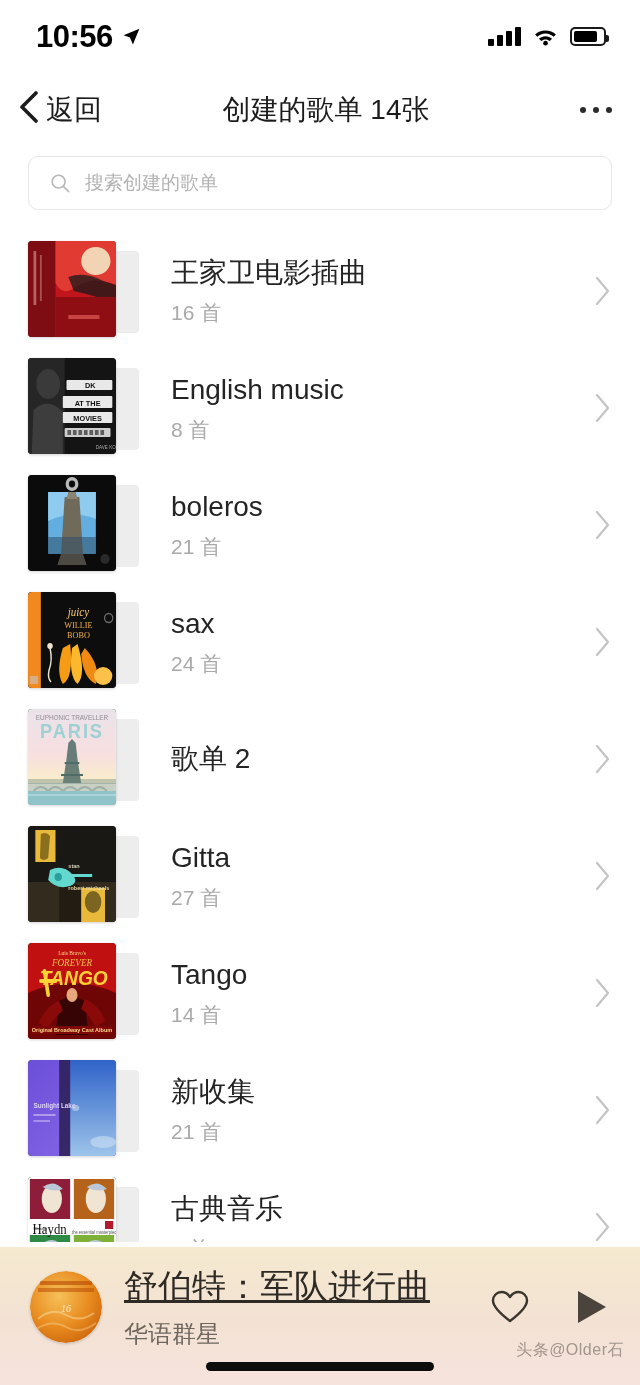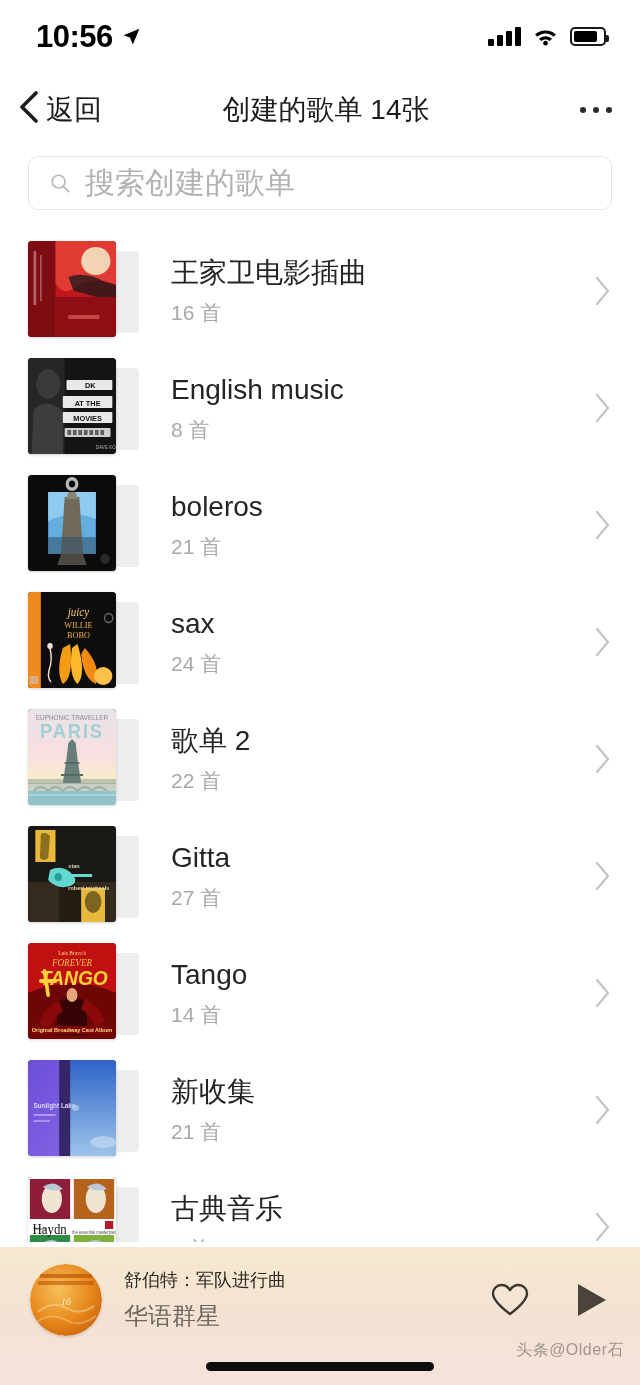--- a/index.html
+++ b/index.html
@@ -75,21 +75,21 @@
   }
 
   
   .search-wrap { padding: 8px 28px 22px; }
   .searchbox {
     height: 54px; border: 1px solid #e6e6e6; border-radius: 10px;
     display: flex; align-items: center; gap: 14px; padding: 0 20px;
     background: #fff;
   }
   .search-icon { width: 22px; height: 22px; flex: 0 0 auto; }
-  .search-ph { font-size: 30px; color: #b2b2b2; font-family: Liberation Serif, serif; }
+  .search-ph { font-size: 19px; color: #b2b2b2; font-family: Liberation Serif, serif; }
 
   
   .list { padding: 0; }
   .row {
     height: 117px;
     display: flex; align-items: center;
     padding: 0 28px 0 28px;
     position: relative;
     cursor: pointer;
   }
@@ -129,22 +129,22 @@
     padding: 17px 26px 0 30px;
   }
   .player-art {
     width: 72px; height: 72px; border-radius: 50%;
     overflow: hidden; flex: 0 0 auto;
     box-shadow: 0 1px 3px rgba(0,0,0,.18);
   }
   .player-art svg { display:block; width:100%; height:100%; }
   .player-meta { flex: 1 1 auto; padding-left: 22px; min-width: 0; }
   .player-title {
-    font-size: 18px; color: #2e2a25; white-space: nowrap;
-    overflow: hidden; text-overflow: ellipsis;
+    font-size: 34px; color: #2e2a25; white-space: nowrap;
+    overflow: hidden; text-overflow: ellipsis; text-decoration: underline;
   }
   .player-artist { font-size: 24px; color: #6d675f; margin-top: 8px; }
   .player-actions { display: flex; align-items: center; gap: 44px; padding-right: 6px; }
   .icon-heart { width: 40px; height: 36px; cursor: pointer; }
   .icon-play { width: 34px; height: 38px; cursor: pointer; }
 
   .watermark {
     position: absolute; right: 16px; bottom: 24px;
     font-size: 16px; color: #9c9289; opacity: .95;
     letter-spacing: .5px;
@@ -362,21 +362,20 @@
             <path d="M0 74 H96 V82 H0 Z" fill="#c9cfc3"></path>
             <path d="M6 82 q8 -8 16 0 q8 -8 16 0 q8 -8 16 0 q8 -8 16 0 q8 -8 16 0" fill="none" stroke="#9fb0a6" stroke-width="2"></path>
             <rect x="0" y="82" width="96" height="14" fill="#8fc2c9"></rect>
             <path d="M0 86 H96" stroke="#b8dde2" stroke-width="2" opacity=".7"></path>
             <rect x="0" y="70" width="96" height="5" fill="#6e8a7e" opacity=".4"></rect>
           </svg>
         </div>
       </div>
       <div class="row-text">
         <div class="row-title">歌单 2</div>
-        <div class="row-sub">22 首</div>
       </div>
       <svg class="chev-right" viewBox="0 0 18 30">
         <path d="M3 2 L14 15 L3 28" fill="none" stroke="#c4c4c4" stroke-width="2.2" stroke-linecap="round" stroke-linejoin="round"></path>
       </svg>
     </div>
 
     <div class="row">
       <div class="thumb-stack">
         <div class="back-sheet"></div>
         <div class="thumb">

